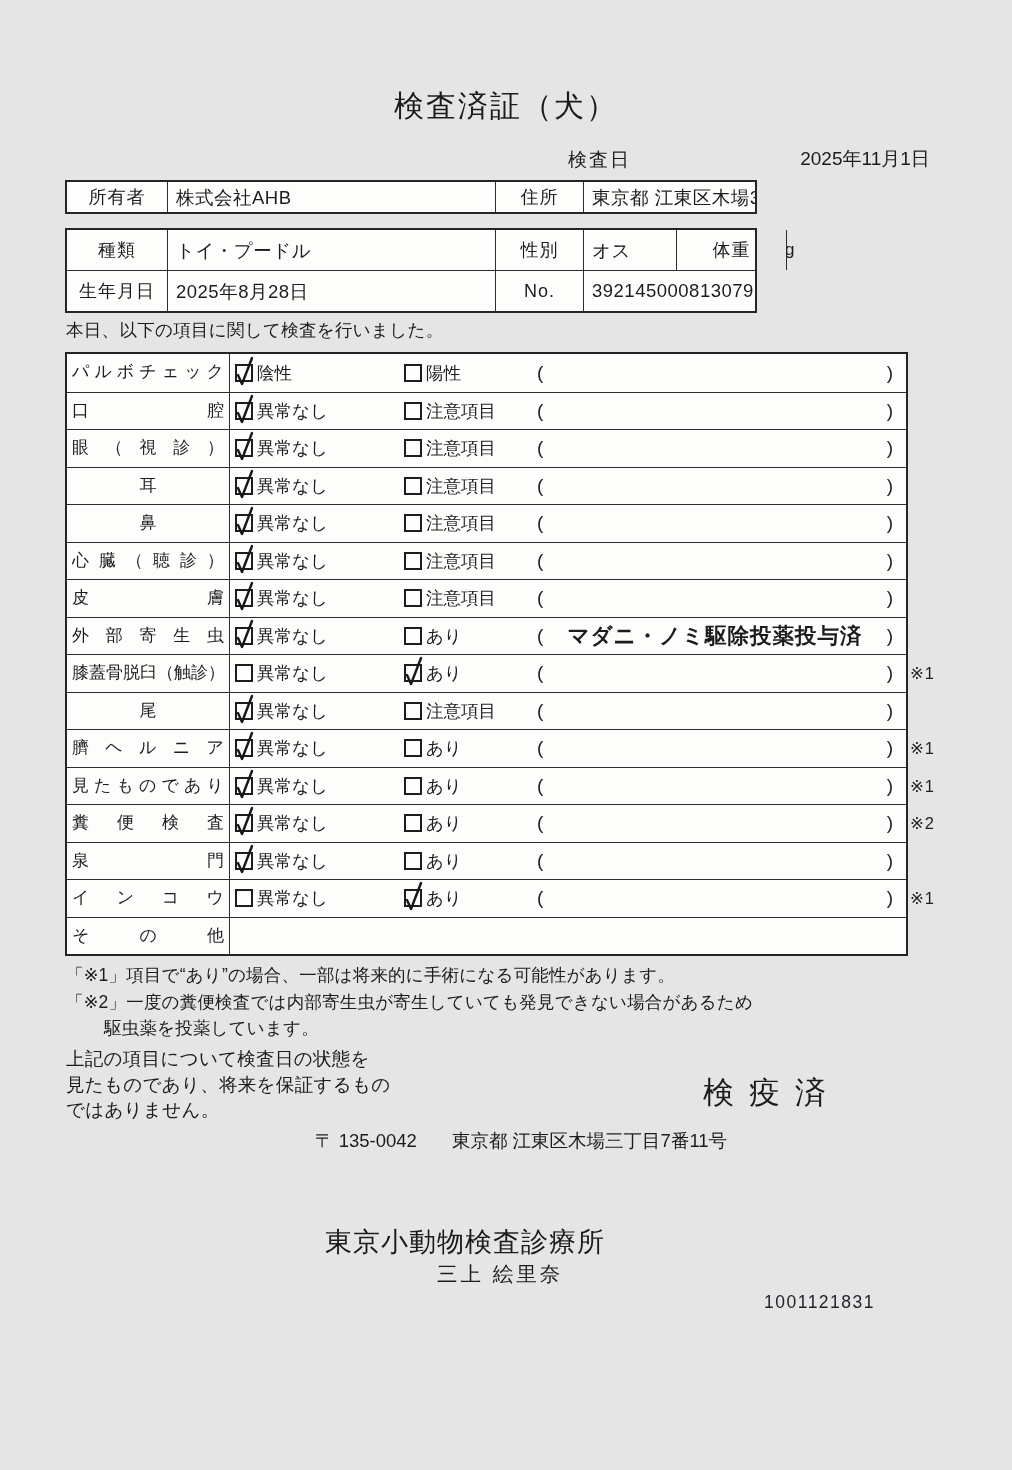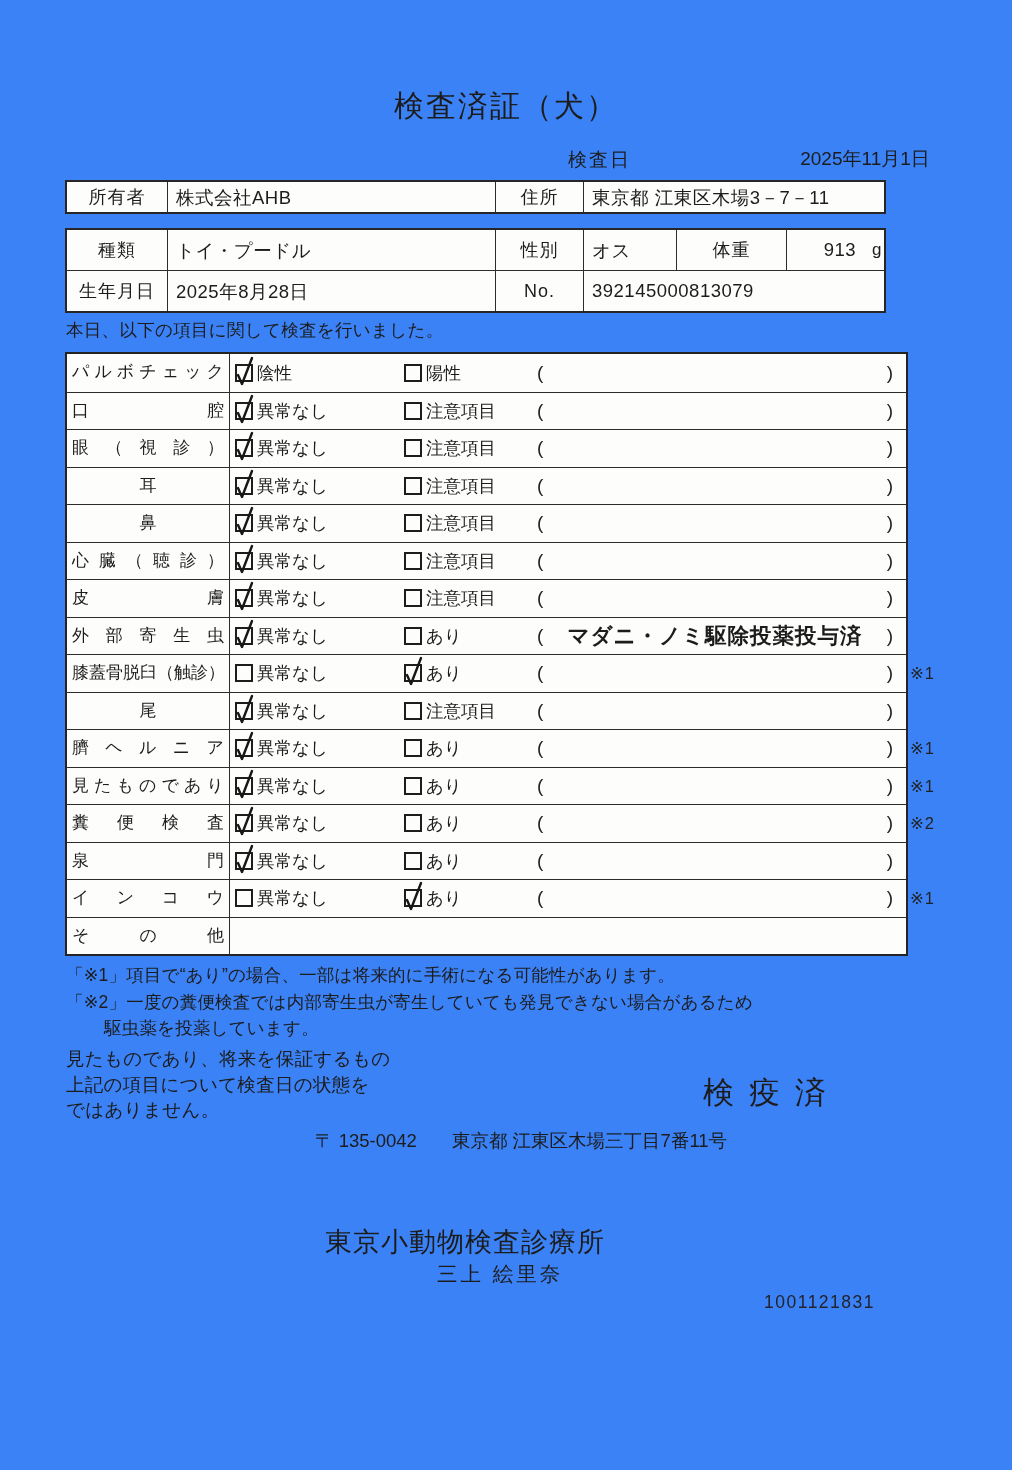--- a/index.html
+++ b/index.html
@@ -1,39 +1,39 @@
 <!DOCTYPE html>
 <html><head>
 <meta charset="utf-8">
 <style>
   html,body{margin:0;padding:0;background:#ffffff;}
   .page{
     position:relative;
     width:1012px;height:1470px;
-    background:#3b82f6;
+    background:#e5e5e5;
     font-family:"Liberation Sans","DejaVu Sans",sans-serif;
     color:#1c1c1c;
     overflow:hidden;
   }
   .abs{position:absolute;}
 
   
   .title{
     left:0;top:86px;width:1012px;
     text-align:center;
     font-size:30px;font-weight:500;letter-spacing:2px;
   }
 
   
   .date-label{left:568px;top:147px;font-size:19px;letter-spacing:2px;}
   .date-value{left:790px;top:146px;width:150px;font-size:19px;text-align:center;}
 
   
   .ibox{
-    left:65px;width:821px;
+    left:65px;width:692px;
     border:2px solid #262626;
     box-sizing:border-box;
     background:#fdfdfb;
   }
   .t1{top:180px;height:34px;}
   .t2{top:228px;height:85px;}
   .irow{display:grid;height:40px;}
   .t1 .irow{height:30px;}
   .irow.r1{grid-template-columns:100px 328px 88px 93px 110px 1fr;}
   .irow.r2{grid-template-columns:100px 328px 88px 1fr;border-top:1.5px solid #2c2c2c;}
@@ -469,22 +469,22 @@
       </div>
     </div>
 
   <div class="abs notes">
     <span class="note-line">「※1」項目で“あり”の場合、一部は将来的に手術になる可能性があります。</span>
     <span class="note-line">「※2」一度の糞便検査では内部寄生虫が寄生していても発見できない場合があるため</span>
     <span class="note-line ind">駆虫薬を投薬しています。</span>
   </div>
 
   <div class="abs disclaimer">
+    <span>上記の項目について検査日の状態を</span>
     <span>見たものであり、将来を保証するもの</span>
-    <span>上記の項目について検査日の状態を</span>
     <span>ではありません。</span>
   </div>
 
   <div class="abs stamp">検疫済</div>
 
   <div class="abs postal">
     <span>〒 135-0042</span>
     <span class="addr2">東京都 江東区木場三丁目7番11号</span>
   </div>
 

